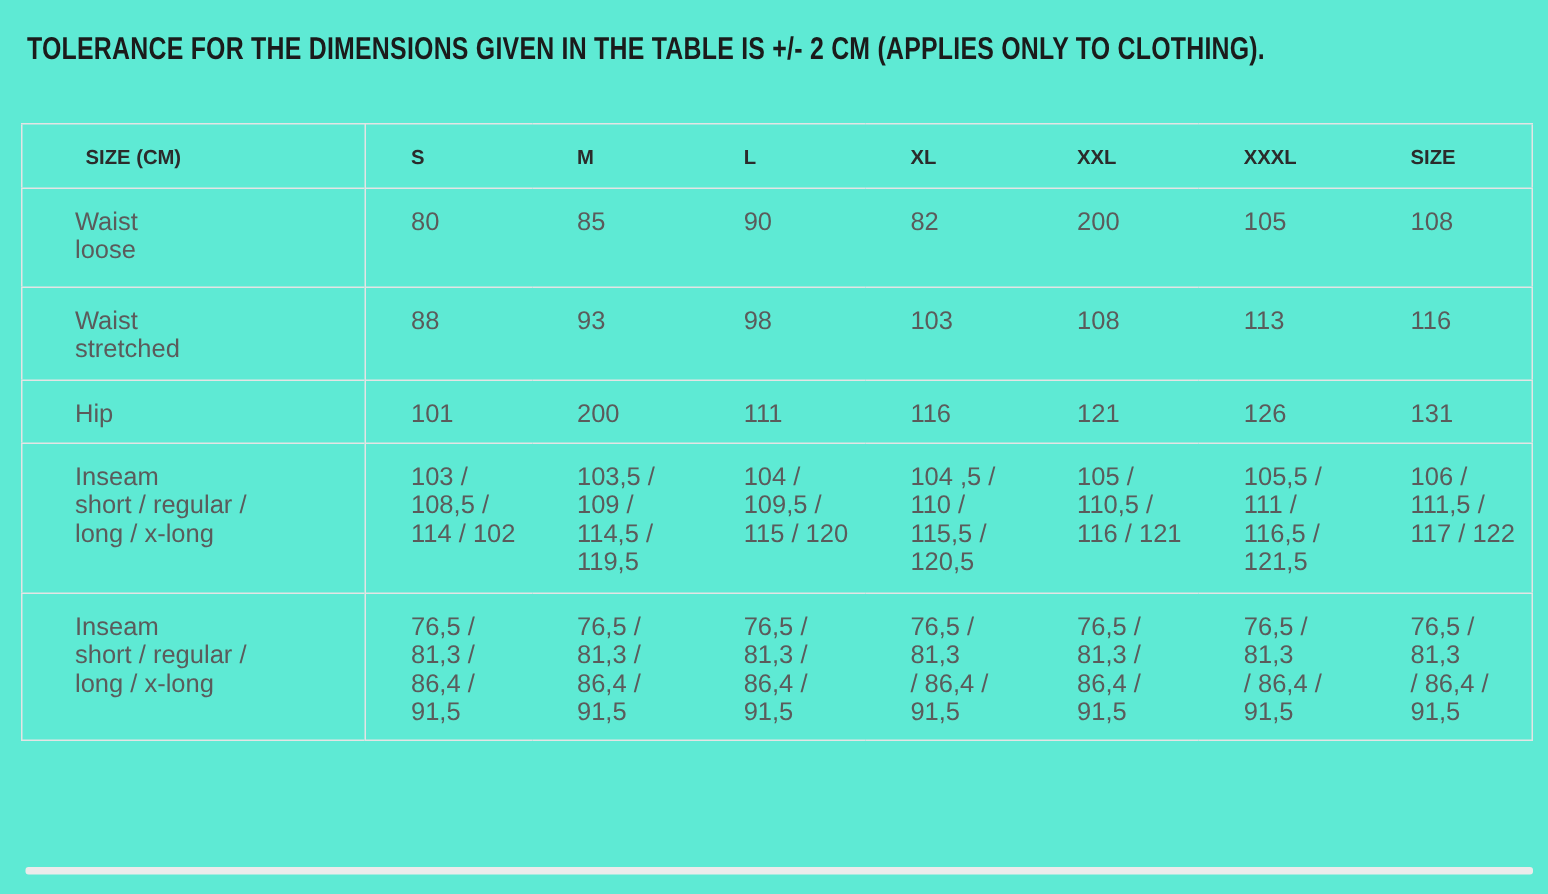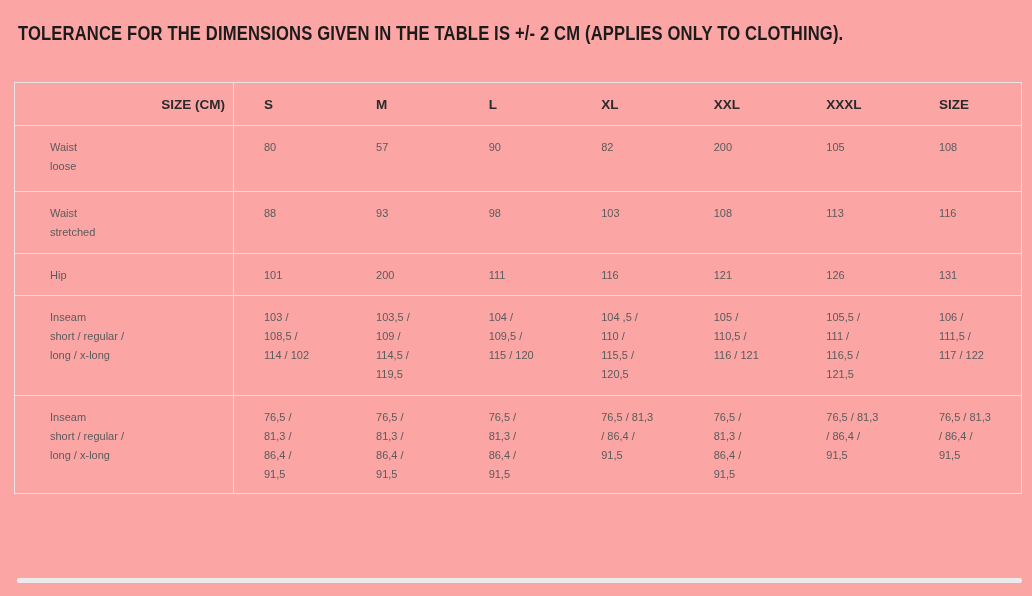--- a/index.html
+++ b/index.html
@@ -5,21 +5,21 @@
   html, body {
     margin: 0;
     padding: 0;
     background: #ffffff;
     font-family: "Liberation Sans", "DejaVu Sans", sans-serif;
   }
   .page {
     position: relative;
     width: 1032px;
     height: 596px;
-    background: #fca5a5;
+    background: #5eead4;
     overflow: hidden;
   }
   .page-title {
     position: absolute;
     left: 18px;
     top: 21px;
     font-size: 21px;
     font-weight: 700;
     color: #1b1b1b;
     letter-spacing: 0.2px;
@@ -44,31 +44,31 @@
     overflow: hidden;
   }
   table.size-table th {
     font-size: 13.5px;
     font-weight: 700;
     color: #2b2b2b;
     padding: 14px 8px 9px 30px;
     white-space: nowrap;
   }
   table.size-table td {
-    font-size: 11px;
+    font-size: 17px;
     color: #5b5b5b;
     line-height: 19px;
     padding: 12px 8px 9px 30px;
     white-space: pre-line;
   }
   .label-col {
     width: 178px;
     border-right: 1px solid #e4e4e4;
   }
-  table.size-table th.label-col { padding-left: 32px; text-align: right; }
+  table.size-table th.label-col { padding-left: 42px; }
   table.size-table td.label-col { padding-left: 35px; }
   tr.h-head { height: 43px; }
   tr.h-r0 { height: 66px; }
   tr.h-r1 { height: 62px; }
   tr.h-r2 { height: 42px; }
   tr.h-r3 { height: 83px; }
   tr.h-r4 { height: 100px; }
   tr.h-r5 { height: 97px; }
   .next-section-edge {
     position: absolute;
@@ -98,21 +98,21 @@
         <th>XXL</th>
         <th>XXXL</th>
         <th>SIZE</th>
       </tr>
     </thead>
     <tbody>
       <tr class="h-r0">
         <td class="label-col">Waist
 loose</td>
         <td>80</td>
-        <td>57</td>
+        <td>85</td>
         <td>90</td>
         <td>82</td>
         <td>200</td>
         <td>105</td>
         <td>108</td>
       </tr>
       <tr class="h-r1">
         <td class="label-col">Waist
 stretched</td>
         <td>88</td>

